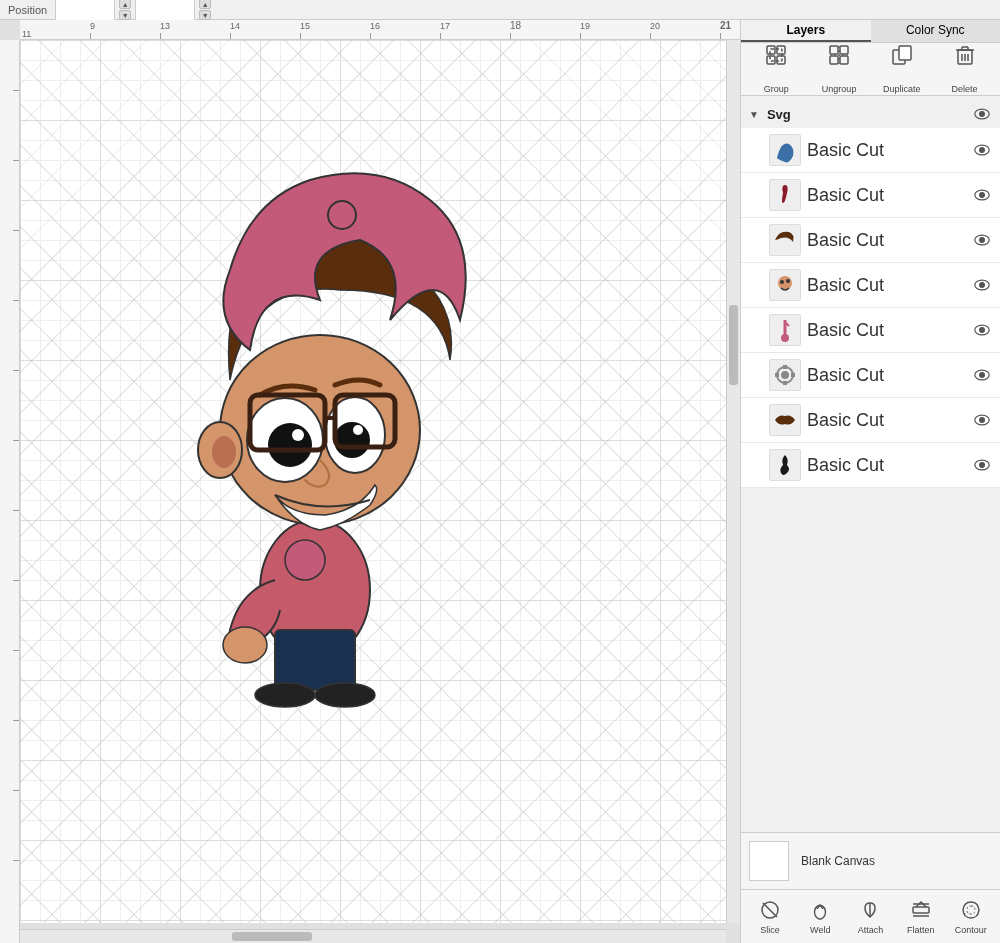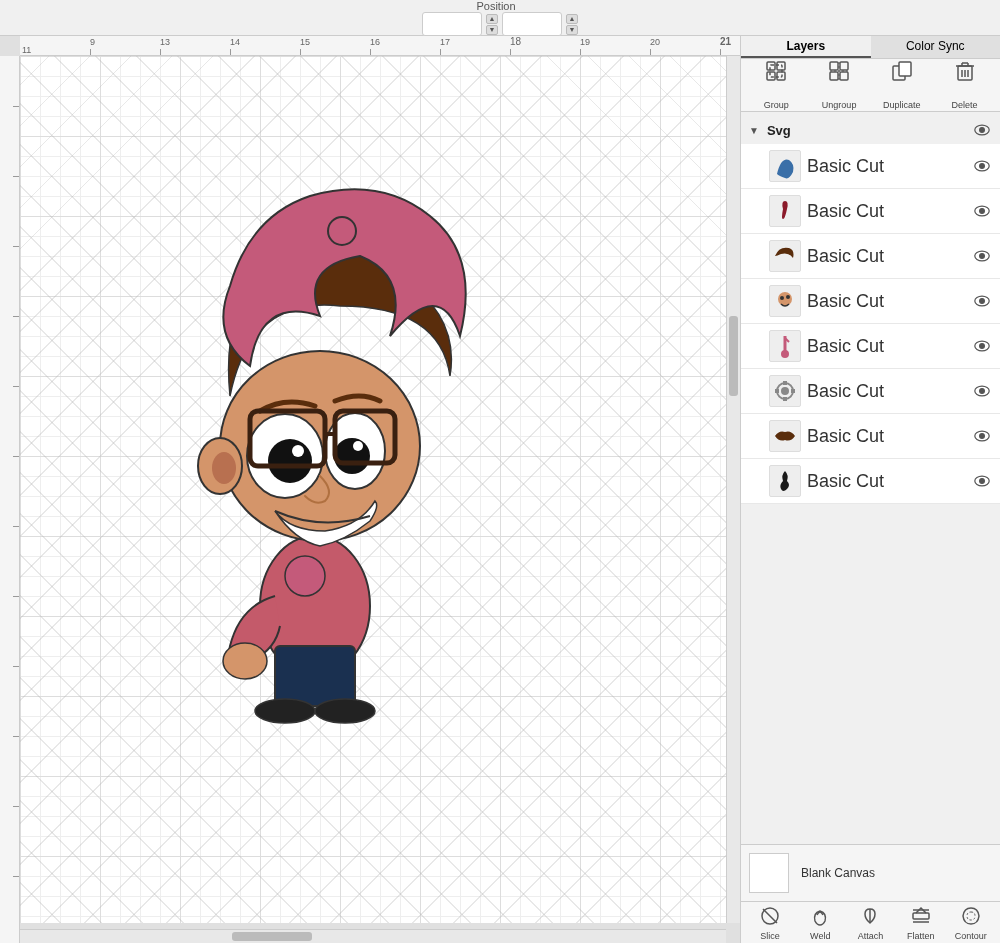--- a/index.html
+++ b/index.html
@@ -1,28 +1,27 @@
 <!DOCTYPE html>
 <html><head>
   <meta charset="utf-8">
   <style>
     * { box-sizing: border-box; margin: 0; padding: 0; }
     body { width: 1000px; height: 943px; overflow: hidden; font-family: Arial, sans-serif; background: #e8e8e8; display: flex; flex-direction: column; }
 
     
     #top-toolbar {
-      height: 36px;
+      height: 20px;
       background: #f0f0f0;
       border-bottom: 1px solid #ccc;
       display: flex;
       align-items: center;
       padding: 0 8px;
       font-size: 11px;
       color: #555;
-      flex-direction: column;
     }
 
     .toolbar-group {
       display: flex;
       align-items: center;
       gap: 4px;
     }
 
     .toolbar-input {
       width: 60px;
@@ -295,21 +294,21 @@
     }
 
     
     #bottom-panel-toolbar {
       display: flex;
       align-items: center;
       justify-content: space-around;
       padding: 4px;
       border-top: 1px solid #ccc;
       background: #f5f5f5;
-      height: 42px;
+      height: 54px;
     }
 
     .bottom-tool-btn {
       display: flex;
       flex-direction: column;
       align-items: center;
       justify-content: center;
       width: 44px;
       height: 42px;
       cursor: pointer;

